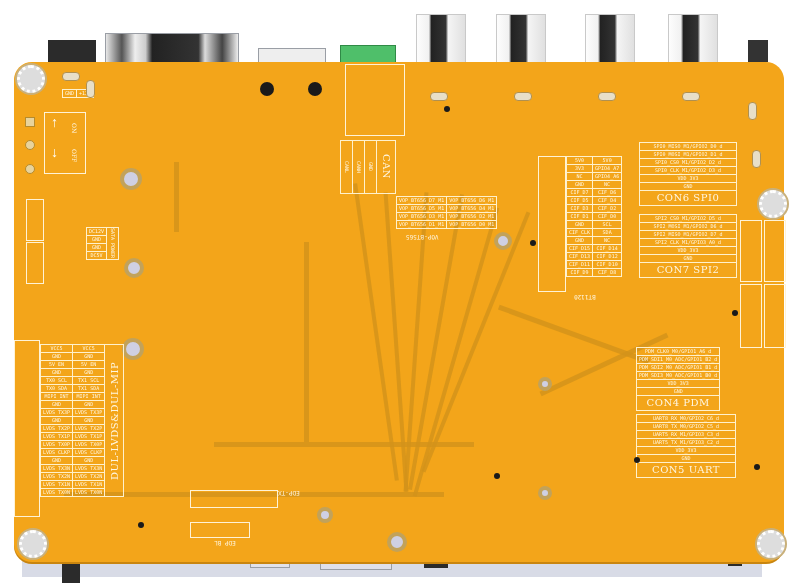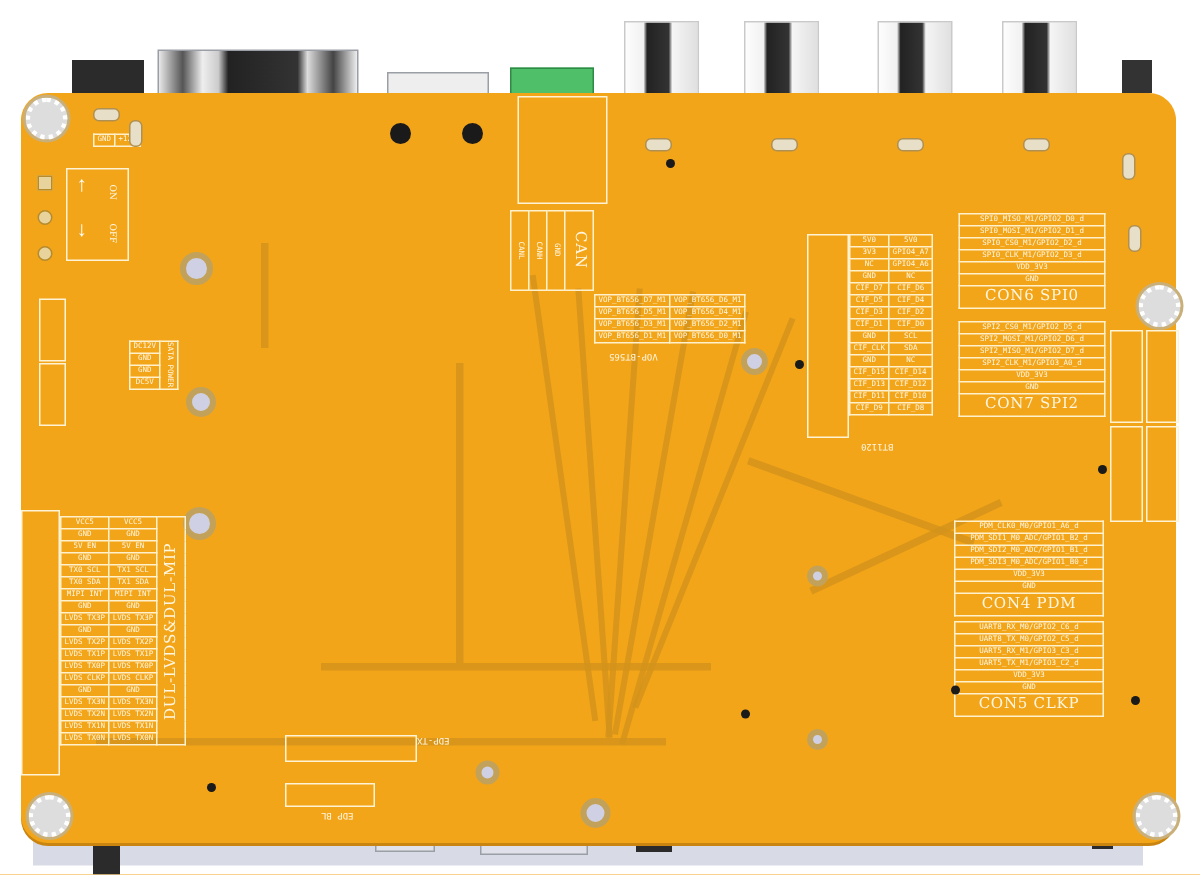--- a/index.html
+++ b/index.html
@@ -269,21 +269,21 @@
           <td class="title-cell">CON7 SPI2</td>
         </tr>
   </tbody>
     </table>
 
   <div class="silk" style="left:726px;top:158px;width:20px;height:60px;"></div>
   <div class="silk" style="left:750px;top:158px;width:20px;height:60px;"></div>
   <div class="silk" style="left:726px;top:222px;width:20px;height:62px;"></div>
   <div class="silk" style="left:750px;top:222px;width:20px;height:62px;"></div>
 
-  <table class="silk-table" style="left:622px;top:285px;width:100px;">
+  <table class="silk-table" style="left:622px;top:285px;width:84px;">
     <tbody>
         <tr>
           <td>PDM_CLK0_M0/GPIO1_A6_d</td>
         </tr>
     <tr>
           <td>PDM_SDI1_M0_ADC/GPIO1_B2_d</td>
         </tr>
     <tr>
           <td>PDM_SDI2_M0_ADC/GPIO1_B1_d</td>
         </tr>
@@ -316,21 +316,21 @@
     <tr>
           <td>UART5_TX_M1/GPIO3_C2_d</td>
         </tr>
     <tr>
           <td>VDD_3V3</td>
         </tr>
     <tr>
           <td>GND</td>
         </tr>
     <tr>
-          <td class="title-cell">CON5 CLKP</td>
+          <td class="title-cell">CON5 UART</td>
         </tr>
   </tbody>
     </table>
 
   <div class="silk" style="left:0px;top:278px;width:24px;height:175px;"></div>
   <table class="silk-table" style="left:26px;top:282px;">
     <tbody>
         <tr>
           <td>VCC5</td>
           <td>VCC5</td>

